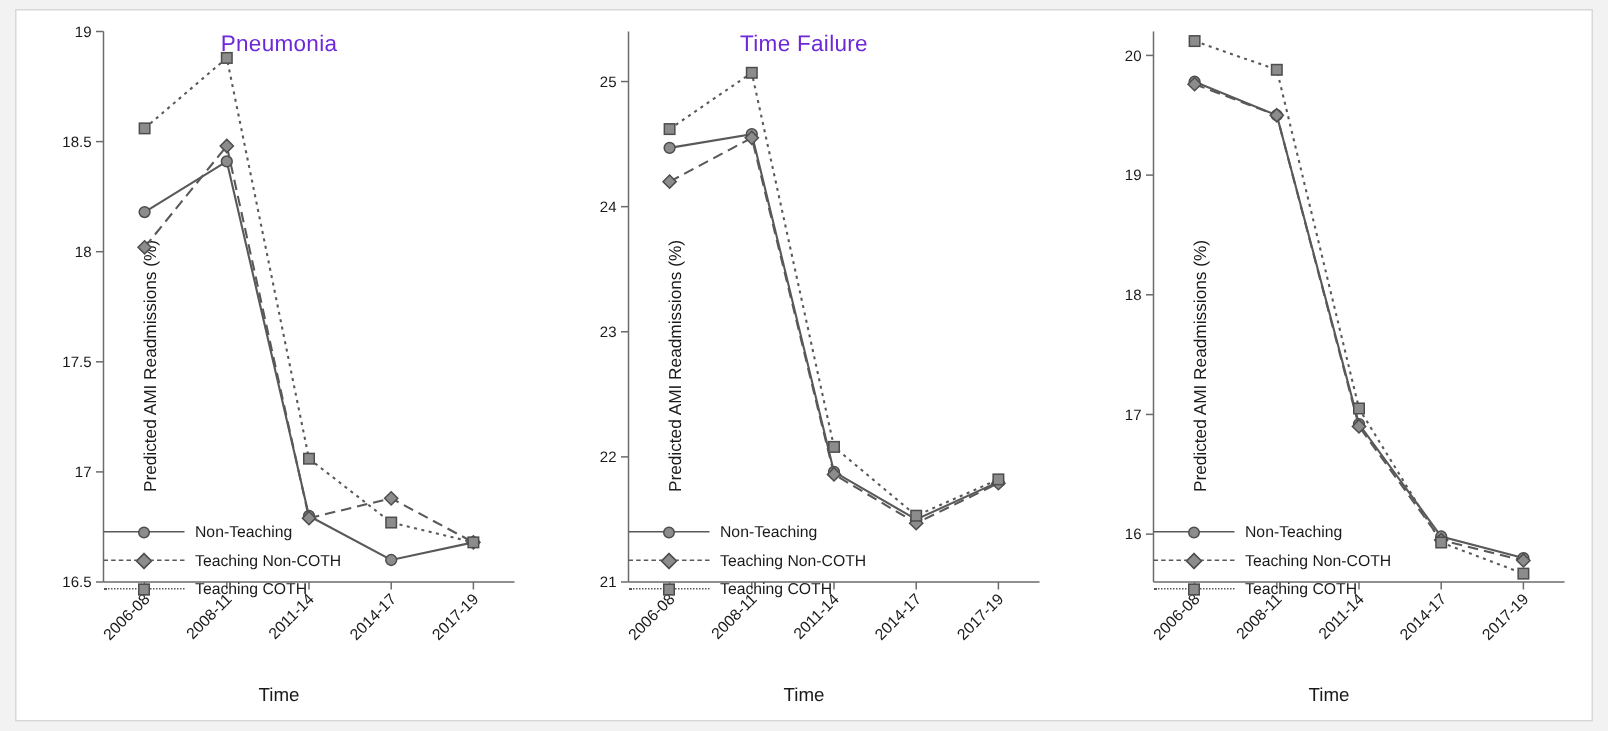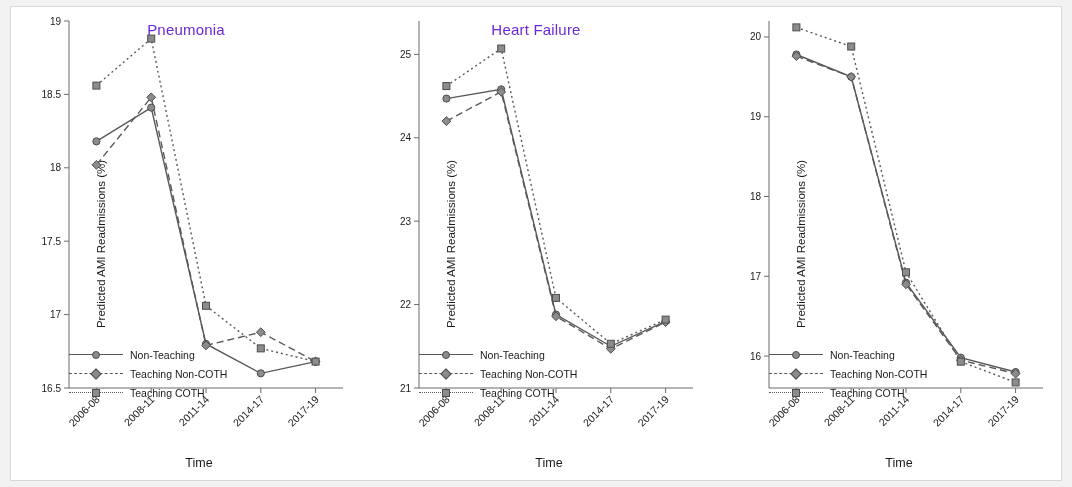--- a/index.html
+++ b/index.html
@@ -53,21 +53,21 @@
     top: 50%;
     transform: translateY(-50%) rotate(-90deg);
     transform-origin: center center;
     white-space: nowrap;
     font-size: 11.5px;
     color: #1a1a1a;
   }
   .xlabel {
     position: absolute;
     bottom: 10px;
-    left: 13px;
+    left: 0;
     width: 100%;
     text-align: center;
     font-size: 12.5px;
     color: #1a1a1a;
   }
   svg.chart {
     position: absolute;
     left: 0;
     top: 0;
     width: 100%;
@@ -233,21 +233,21 @@
           <span class="legend-sample">
               <span class="ln dotted"></span>
               <span class="mk"></span>
             </span>
           <span class="legend-label">Teaching COTH</span>
         </div>
       </div>
     </div>
 
     <div class="panel">
-      <div class="panel-title">Heart Failure</div>
+      <div class="panel-title">Time Failure</div>
       <div class="ylabel">Predicted AMI Readmissions (%)</div>
       <div class="xlabel">Time</div>
       <svg class="chart" viewBox="0 0 350 473">
           <line x1="58" y1="14" x2="58" y2="381" class="axis-line"></line>
           <line x1="58" y1="381" x2="332" y2="381" class="axis-line"></line>
           <line x1="53" y1="381" x2="58" y2="381" class="tick-line"></line>
           <text x="50" y="384.5" class="tick-text" text-anchor="end">21</text>
           <line x1="53" y1="297.59090909090907" x2="58" y2="297.59090909090907" class="tick-line"></line>
           <text x="50" y="301.09090909090907" class="tick-text" text-anchor="end">22</text>
           <line x1="53" y1="214.18181818181813" x2="58" y2="214.18181818181813" class="tick-line"></line>

